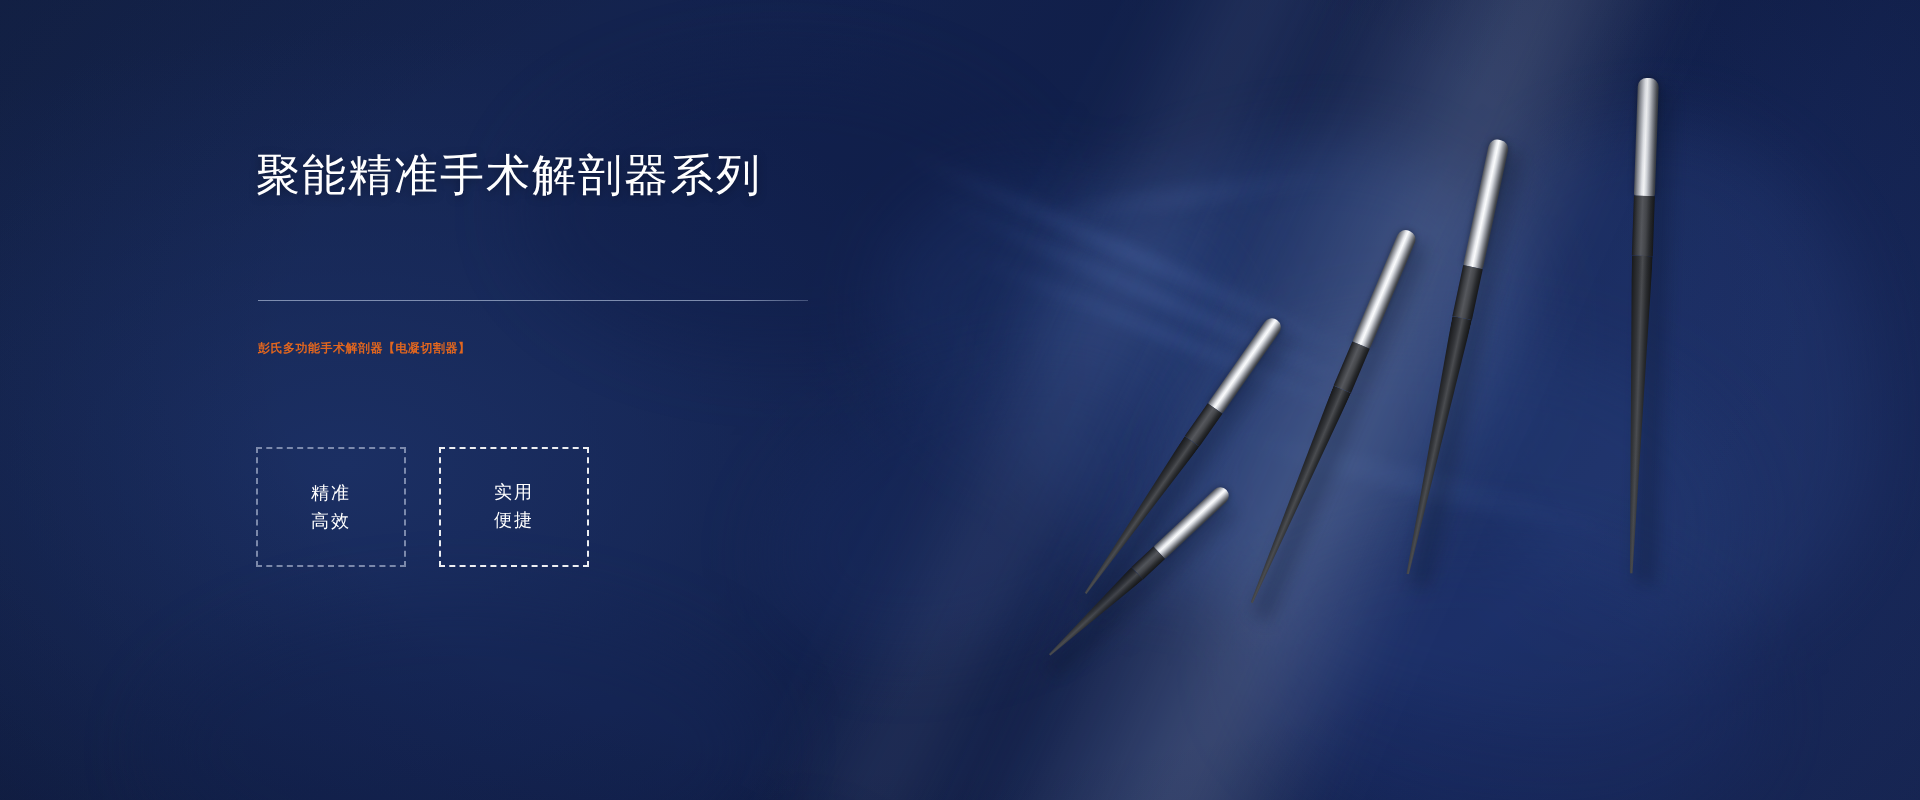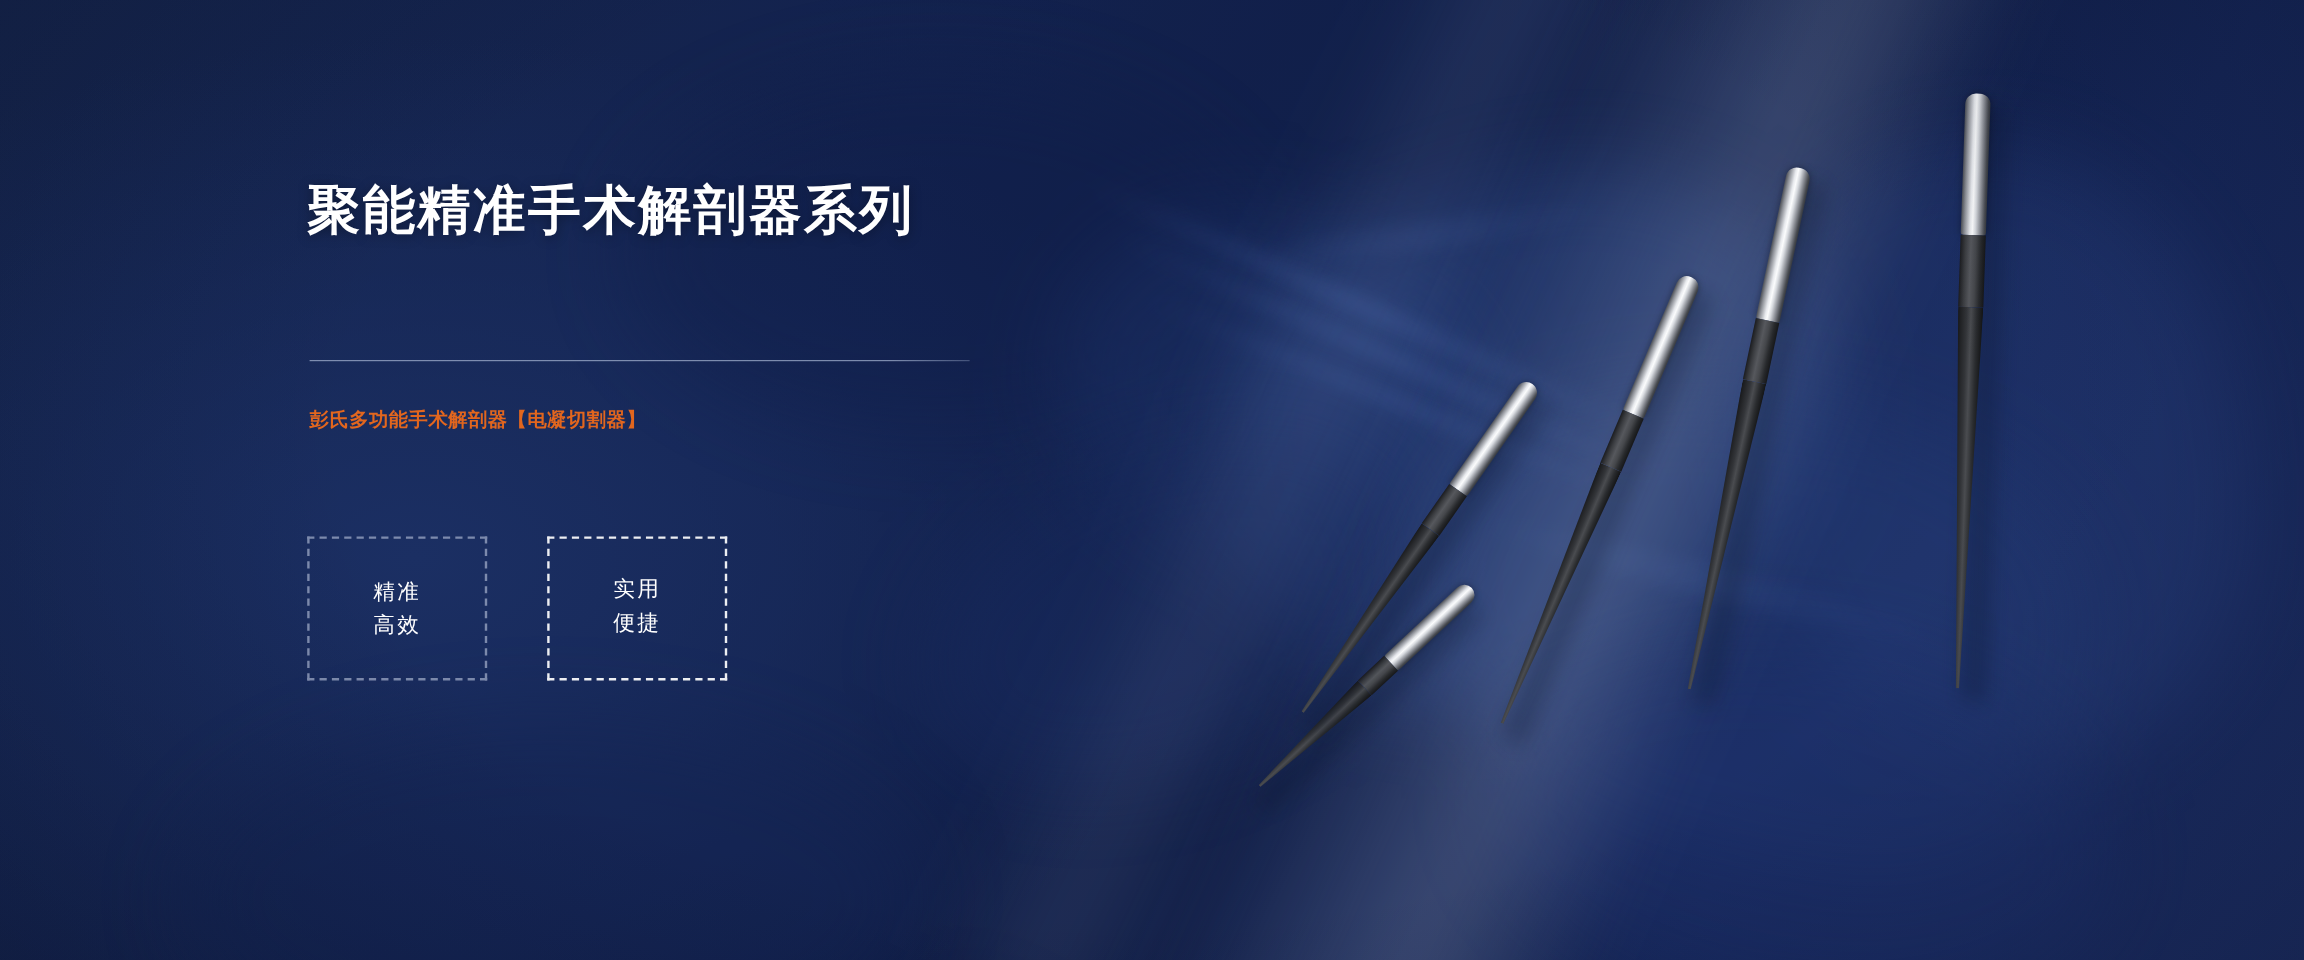--- a/index.html
+++ b/index.html
@@ -86,21 +86,21 @@
     position:absolute;
     left:256px; top:0;
     width:700px; height:800px;
   }
 
   .title-cn {
     position:absolute; left:0; top:146px;
     font-size:44px;
     letter-spacing:2px;
     color:#ffffff;
-    font-weight:700;
+    font-weight:400;
     white-space:nowrap;
     text-shadow:0 2px 10px rgba(0,0,0,.35);
   }
 
   .title-en {
     position:absolute; left:0; top:218px;
     font-size:42px;
     letter-spacing:8.5px;
     color:#8b97b4;
     font-weight:300;
@@ -108,32 +108,32 @@
   }
 
   .divider {
     position:absolute; left:2px; top:300px;
     width:550px; height:1px;
     background:linear-gradient(90deg, rgba(160,175,205,.75), rgba(160,175,205,.75) 88%, rgba(160,175,205,.35));
   }
 
   .subtitle {
     position:absolute; left:2px; top:340px;
-    font-size:16px;
+    font-size:12px;
     letter-spacing:.5px;
     color:#e2661e;
     font-weight:700;
     white-space:nowrap;
   }
 
   
   .features {
     position:absolute; left:0; top:447px;
     display:flex;
-    gap:50px;
+    gap:33px;
   }
   .feature {
     width:150px; height:120px;
     border:2px dashed rgba(205,214,235,.55);
     display:flex;
     flex-direction:column;
     align-items:center;
     justify-content:center;
     gap:10px;
   }

